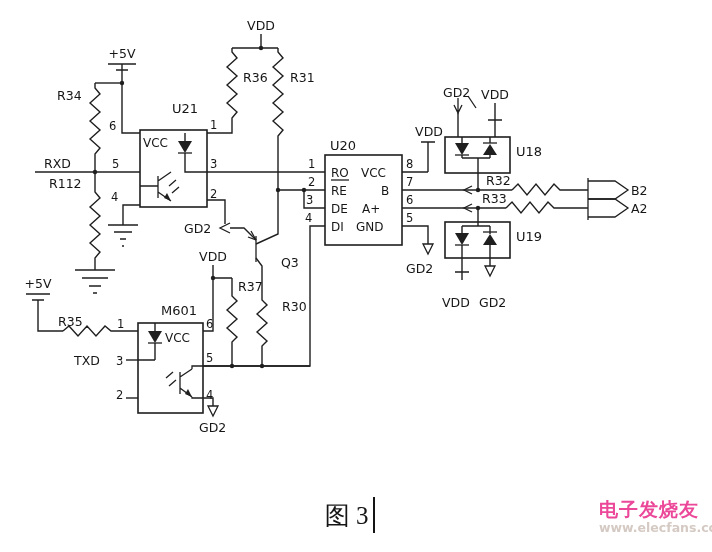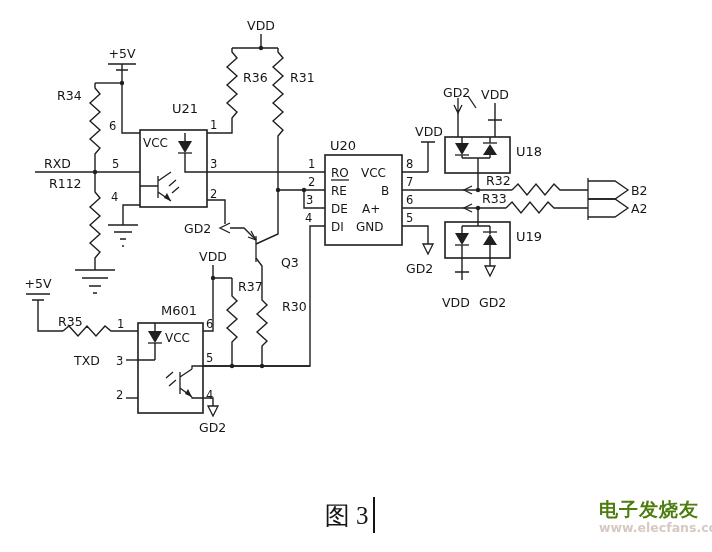--- a/index.html
+++ b/index.html
@@ -26,21 +26,21 @@
   }
   #caption .vbar {
     display:inline-block; width:0; height:36px;
     border-left:2px solid #141414; margin:0 12px 0 5px;
   }
   #watermark {
     position:absolute; left:599px; top:499px; width:113px;
     text-align:left; line-height:1.15; pointer-events:none;
   }
   #watermark .brand {
-    font-size:19px; font-weight:bold; letter-spacing:1px; color:#4d7c0f;
+    font-size:19px; font-weight:bold; letter-spacing:1px; color:#ec4899;
     text-shadow:1px 1px 0 #ffffff;
   }
   #watermark .site {
     font-size:12.5px; font-weight:bold; color:#d5cac3;
     text-shadow:1px 1px 0 #ffffff;
   }
 </style>
 </head>
 <body>
 

